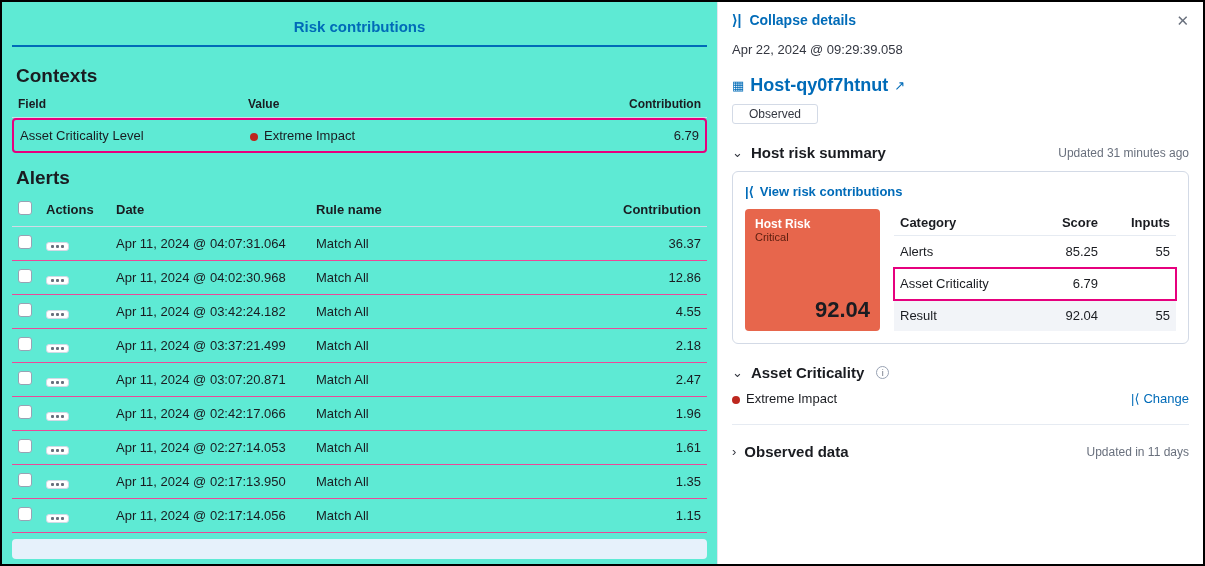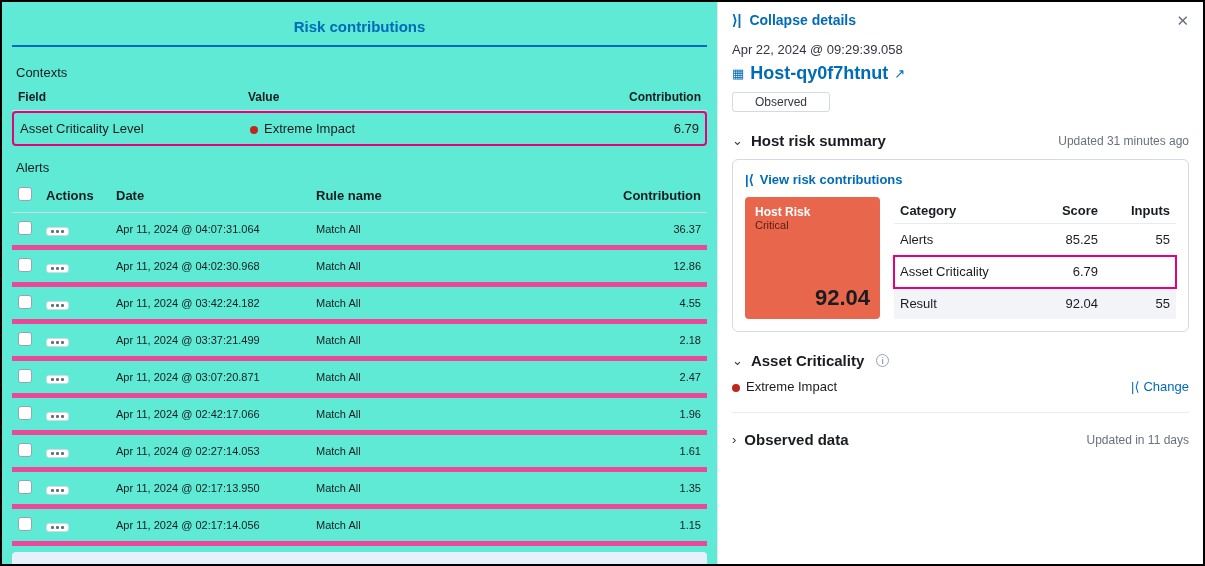--- a/index.html
+++ b/index.html
@@ -3,47 +3,47 @@
 <meta charset="utf-8">
 <style>
 * { box-sizing: border-box; margin: 0; padding: 0; }
 body { font-family: -apple-system, BlinkMacSystemFont, "Segoe UI", Helvetica, Arial, sans-serif; font-size: 13px; color: #1a1c21; background: #fff; width: 1205px; height: 566px; overflow: hidden; border: 2px solid #000; }
 .app { display: flex; height: 100%; }
 .left-pane { width: 715px; background: #5eead4; padding: 8px 10px 0 10px; overflow-y: auto; }
 .right-pane { flex: 1; background: #fff; border-left: 1px solid #e3e6ef; padding: 8px 14px; overflow-y: auto; position: relative; }
 
 
 .tab-header { text-align: center; padding: 8px 0 10px; font-weight: 700; color: #006bb8; border-bottom: 2px solid #006bb8; margin-bottom: 18px; font-size: 15px; }
-.section-title { font-weight: 400; font-size: 13px; margin: 6px 0 4px 4px; }
+.section-title { font-weight: 700; font-size: 19px; margin: 6px 0 4px 4px; }
 .ctx-table { width: 100%; border-collapse: collapse; }
 .ctx-table th { text-align: left; font-weight: 700; font-size: 12px; padding: 6px 6px; border-bottom: 1px solid #d3dae6; }
 .ctx-table th:last-child, .ctx-table td:last-child { text-align: right; }
 .ctx-row td { padding: 8px 6px; font-size: 13px; }
 .highlight-row { border: 2px solid #e6007e; border-radius: 4px; }
 .impact-dot { display: inline-block; width: 8px; height: 8px; border-radius: 50%; background: #bd271e; margin-right: 6px; vertical-align: middle; }
 
 .alerts-table { width: 100%; border-collapse: collapse; margin-top: 2px; }
 .alerts-table th { text-align: left; font-weight: 700; padding: 8px 6px; font-size: 13px; border-bottom: 1px solid #d3dae6; }
 .alerts-table th:last-child { text-align: right; }
-.alerts-table td { padding: 8px 6px; border-bottom: 5px solid #ec4899; font-size: 11px; }
+.alerts-table td { padding: 8px 6px; border-bottom: 1px solid #ec4899; font-size: 13px; }
 .alerts-table td:last-child { text-align: right; }
 .alerts-table tr td:first-child { width: 28px; }
 .checkbox { width: 14px; height: 14px; border: 1px solid #98a2b3; border-radius: 3px; display: inline-block; cursor: pointer; background: #fff; }
 .actions-btn { display: inline-flex; gap: 2px; padding: 2px 4px; border: 1px solid #d3dae6; border-radius: 3px; cursor: pointer; background: #fff; }
 .actions-btn span { width: 3px; height: 3px; background: #69707d; border-radius: 1px; }
 
 .more-alerts { background: #e6f1fb; color: #006bb8; padding: 10px 12px; font-size: 13px; border-radius: 4px; margin-top: 6px; display: flex; align-items: center; gap: 8px; }
 
 
 .collapse-row { display: flex; align-items: center; gap: 8px; color: #006bb8; font-weight: 600; font-size: 14px; padding: 2px 0 10px; }
 .close-x { position: absolute; right: 14px; top: 10px; cursor: pointer; color: #69707d; font-size: 15px; }
-.timestamp { color: #343741; font-size: 13px; margin: 4px 0 6px; }
+.timestamp { color: #343741; font-size: 13px; margin: 4px 0 18px; }
 .host-title { display: flex; align-items: center; gap: 6px; margin-bottom: 8px; }
 .host-title a { color: #006bb8; font-weight: 700; font-size: 18px; text-decoration: none; }
-.badge { display: inline-block; border: 1px solid #d3dae6; border-radius: 3px; padding: 2px 22px; font-size: 12px; color: #343741; }
+.badge { display: inline-block; border: 1px solid #d3dae6; border-radius: 3px; padding: 2px 16px; font-size: 12px; color: #343741; }
 
 .panel-head { display: flex; align-items: center; justify-content: space-between; margin: 20px 0 10px; }
 .panel-head-left { display: flex; align-items: center; gap: 8px; }
 .panel-head-left .chev { cursor: pointer; color: #343741; }
 .panel-title { font-weight: 700; font-size: 15px; }
 .panel-subtext { color: #69707d; font-size: 12px; }
 .help-icon { width: 13px; height: 13px; border: 1px solid #98a2b3; border-radius: 50%; display: inline-flex; align-items: center; justify-content: center; font-size: 9px; color: #69707d; margin-left: 4px; }
 
 .risk-card { border: 1px solid #d3dae6; border-radius: 6px; padding: 12px; }
 .risk-link { color: #006bb8; font-weight: 600; font-size: 13px; display: flex; align-items: center; gap: 6px; margin-bottom: 10px; }

